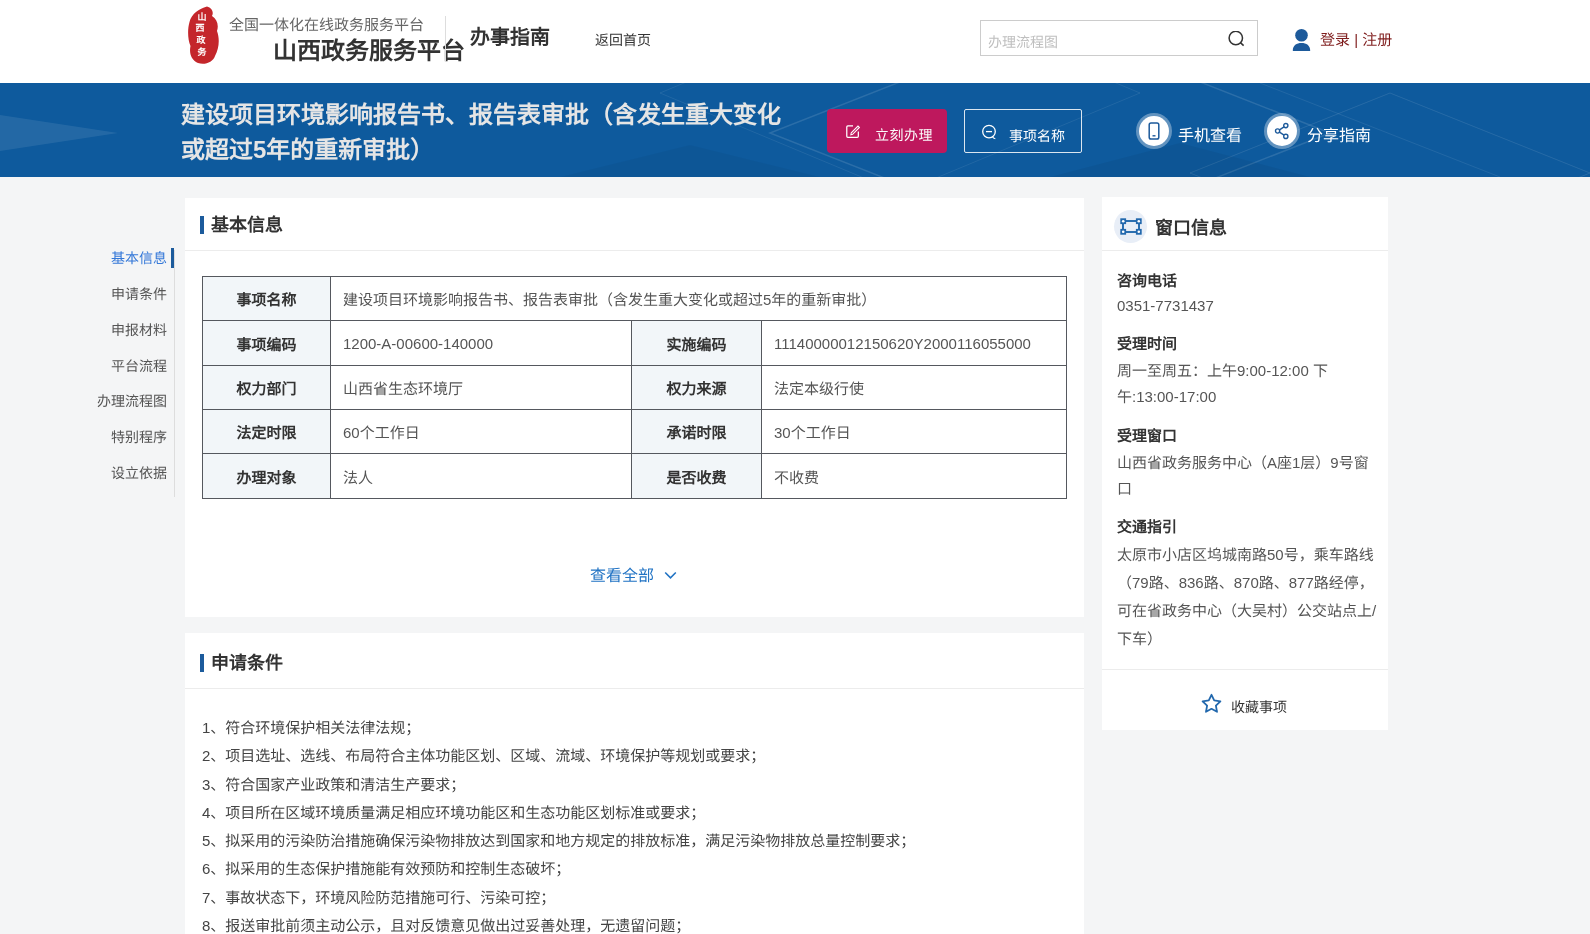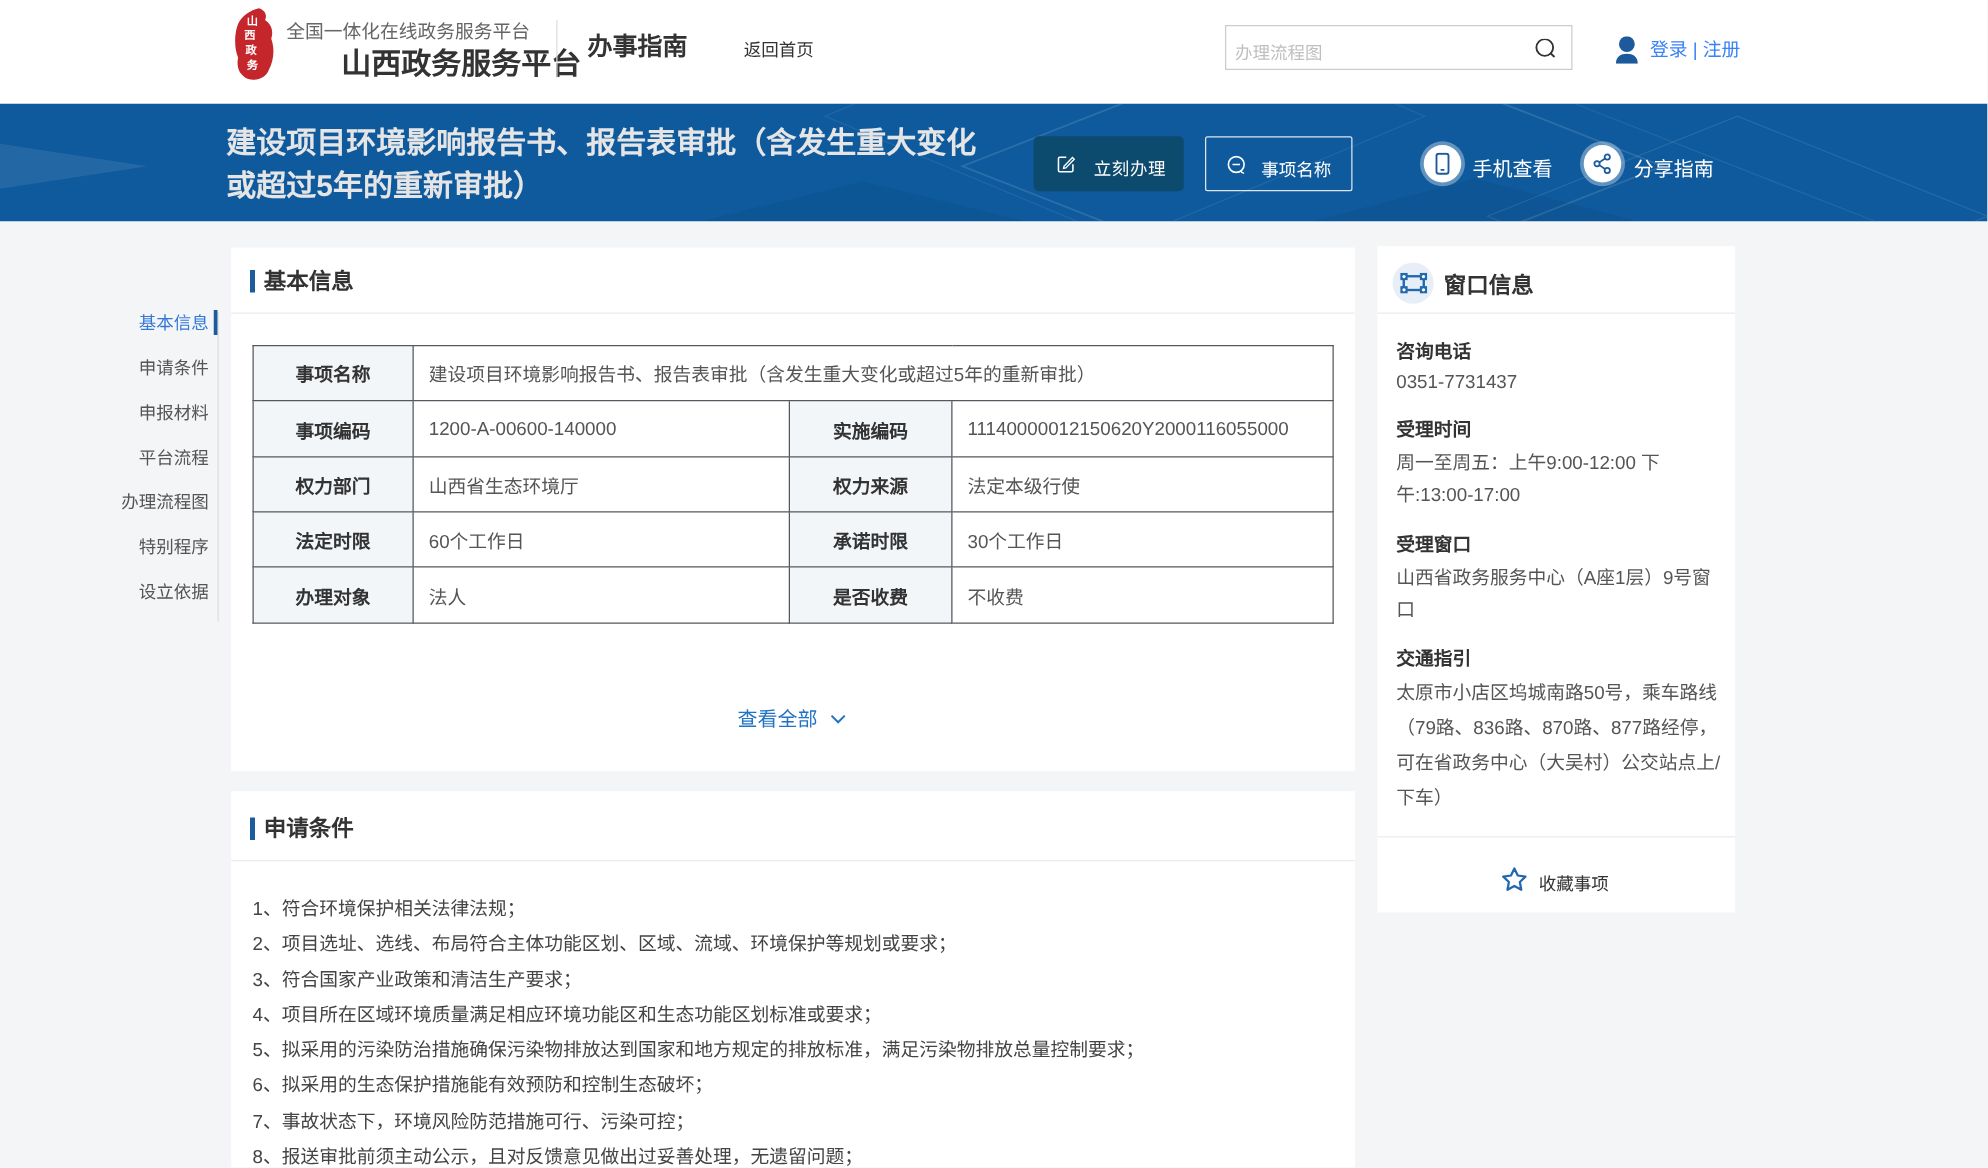--- a/index.html
+++ b/index.html
@@ -38,36 +38,36 @@
   <div class="abs" style="left:980px; top:20px; width:278px; height:36px; border:1px solid #ccc; background:#fff;"></div>
   <div class="abs" style="left:988px; top:31px; font-size:14px; color:#bfbfbf;">办理流程图</div>
   <svg class="abs" style="left:1228px; top:31px;" width="18" height="16" viewBox="0 0 18 16">
     <circle cx="7.8" cy="7" r="6.7" fill="none" stroke="#333" stroke-width="1.5"></circle>
     <line x1="12.4" y1="11.6" x2="15.6" y2="14.6" stroke="#333" stroke-width="1.5"></line>
   </svg>
   <svg class="abs" style="left:1292px; top:29px;" width="19" height="22" viewBox="0 0 19 22">
     <circle cx="9.5" cy="6.3" r="6.3" fill="#1d5a9b"></circle>
     <path d="M0.8,21.5 c0,-5.2 3.8,-7.6 8.7,-7.6 s8.7,2.4 8.7,7.6 q0,0.5 -0.5,0.5 h-16.4 q-0.5,0 -0.5,-0.5 Z" fill="#1d5a9b"></path>
   </svg>
-  <div class="abs" style="left:1320px; top:28px; font-size:15px; color:#3b82f6;">登录 | 注册</div>
+  <div class="abs" style="left:1320px; top:28px; font-size:15px; color:#7f1d1d;">登录 | 注册</div>
 </div>
 
 <div id="banner">
   <svg class="abs" style="left:0; top:0;" width="1590" height="94" viewBox="0 0 1590 94">
     <polygon points="0,32 118,50 0,68" fill="#ffffff" opacity="0.09"></polygon>
     <polygon points="1050,-60 1330,50 1050,160 770,50" fill="none" stroke="#ffffff" stroke-width="1.5" opacity="0.12"></polygon>
     <polygon points="900,-90 1140,10 900,110 660,10" fill="none" stroke="#ffffff" stroke-width="1" opacity="0.08"></polygon>
     <polygon points="1390,10 1590,90 1390,170 1190,90" fill="none" stroke="#ffffff" stroke-width="1" opacity="0.10"></polygon>
     <line x1="1260" y1="0" x2="1500" y2="94" stroke="#fff" stroke-width="1" opacity="0.08"></line>
     <polygon points="1050,94 1180,60 1310,94" fill="#000000" opacity="0.05"></polygon>
     <polygon points="560,94 690,62 820,94" fill="#000000" opacity="0.04"></polygon>
   </svg>
   <div class="abs" style="left:181px; top:14px; width:640px; font-size:24px; font-weight:bold; color:#e5e5e5; line-height:35px;">建设项目环境影响报告书、报告表审批（含发生重大变化<br>或超过5年的重新审批）</div>
 
-  <div class="abs" style="left:827px; top:26px; width:120px; height:44px; background:#0c4a6e; border-radius:4px;">
+  <div class="abs" style="left:827px; top:26px; width:120px; height:44px; background:#be185d; border-radius:4px;">
     <svg class="abs" style="left:18px; top:14px;" width="16" height="16" viewBox="0 0 18 18">
       <path d="M15,9.5 V15 q0,1.2 -1.2,1.2 H3.2 Q2,16.2 2,15 V4.4 Q2,3.2 3.2,3.2 H9" fill="none" stroke="#fff" stroke-width="1.4"></path>
       <path d="M7,11.2 L14.6,3.4 l1.6,1.6 L8.6,12.8 L6.6,13.2 Z" fill="none" stroke="#fff" stroke-width="1.2"></path>
     </svg>
     <div class="abs" style="left:48px; top:15px; font-size:14px; color:#fbfbfb; letter-spacing:0.5px;">立刻办理</div>
   </div>
 
   <div class="abs" style="left:964px; top:26px; width:118px; height:44px; border:1px solid rgba(255,255,255,0.85); border-radius:2px;">
     <svg class="abs" style="left:16px; top:14px;" width="16" height="17" viewBox="0 0 16 17">
       <circle cx="8" cy="7.6" r="6.3" fill="none" stroke="#fff" stroke-width="1.3"></circle>

